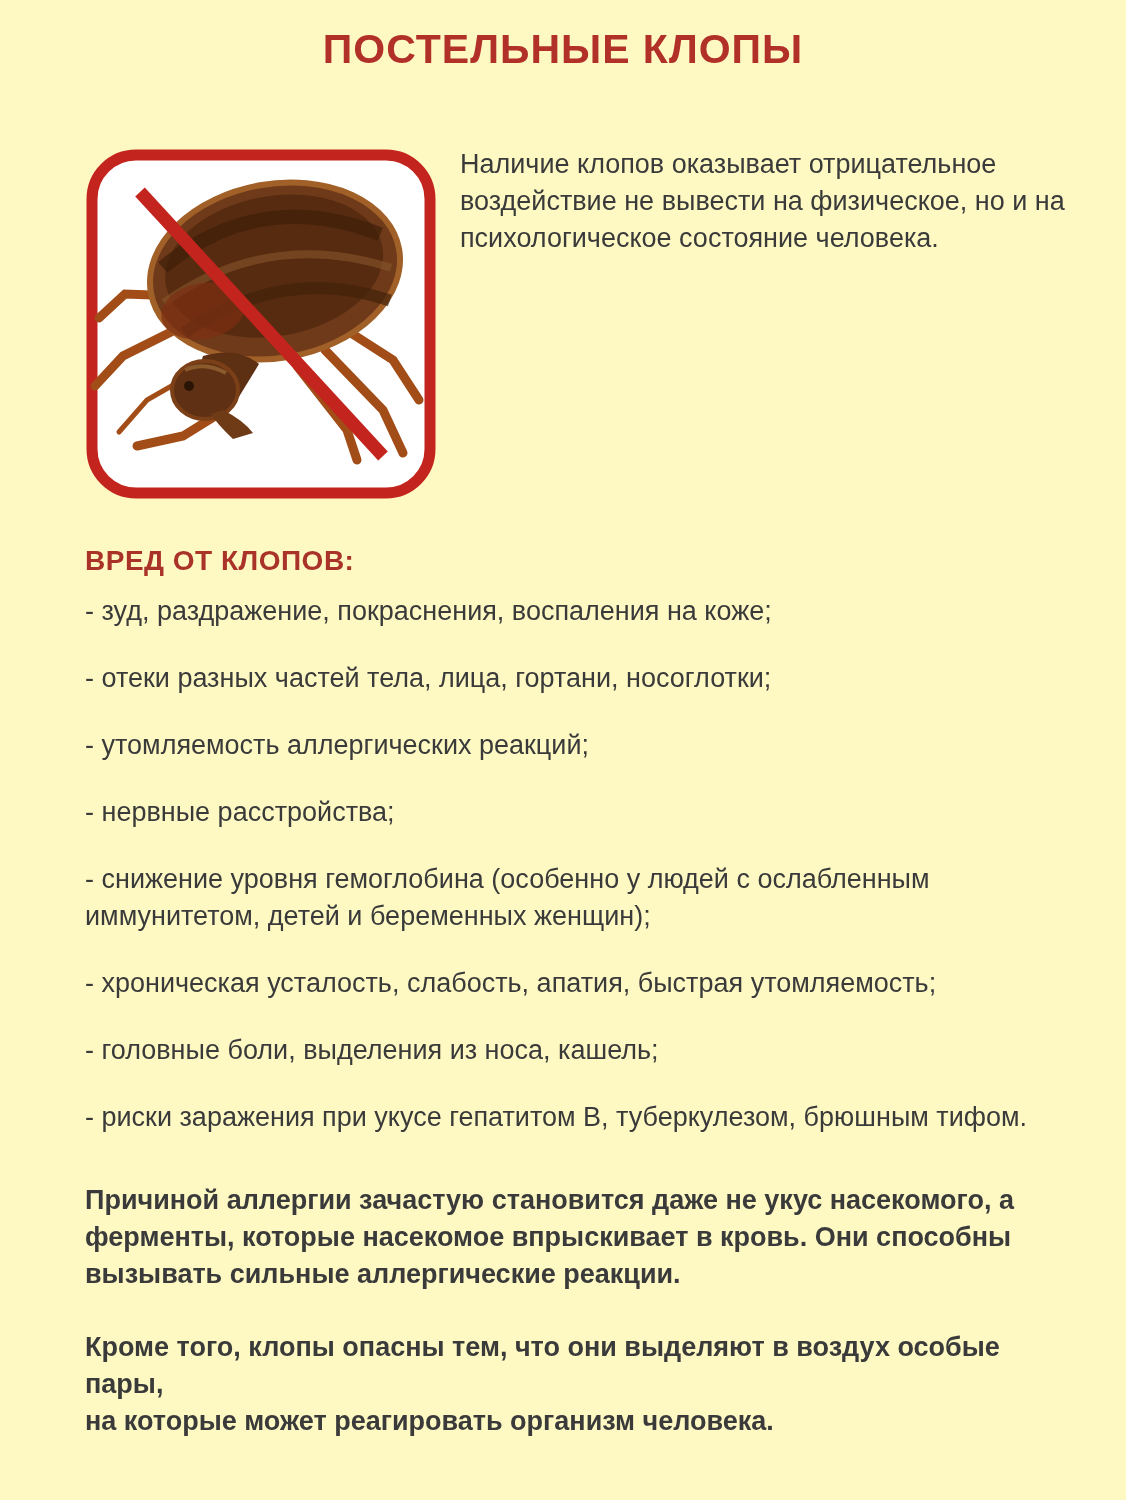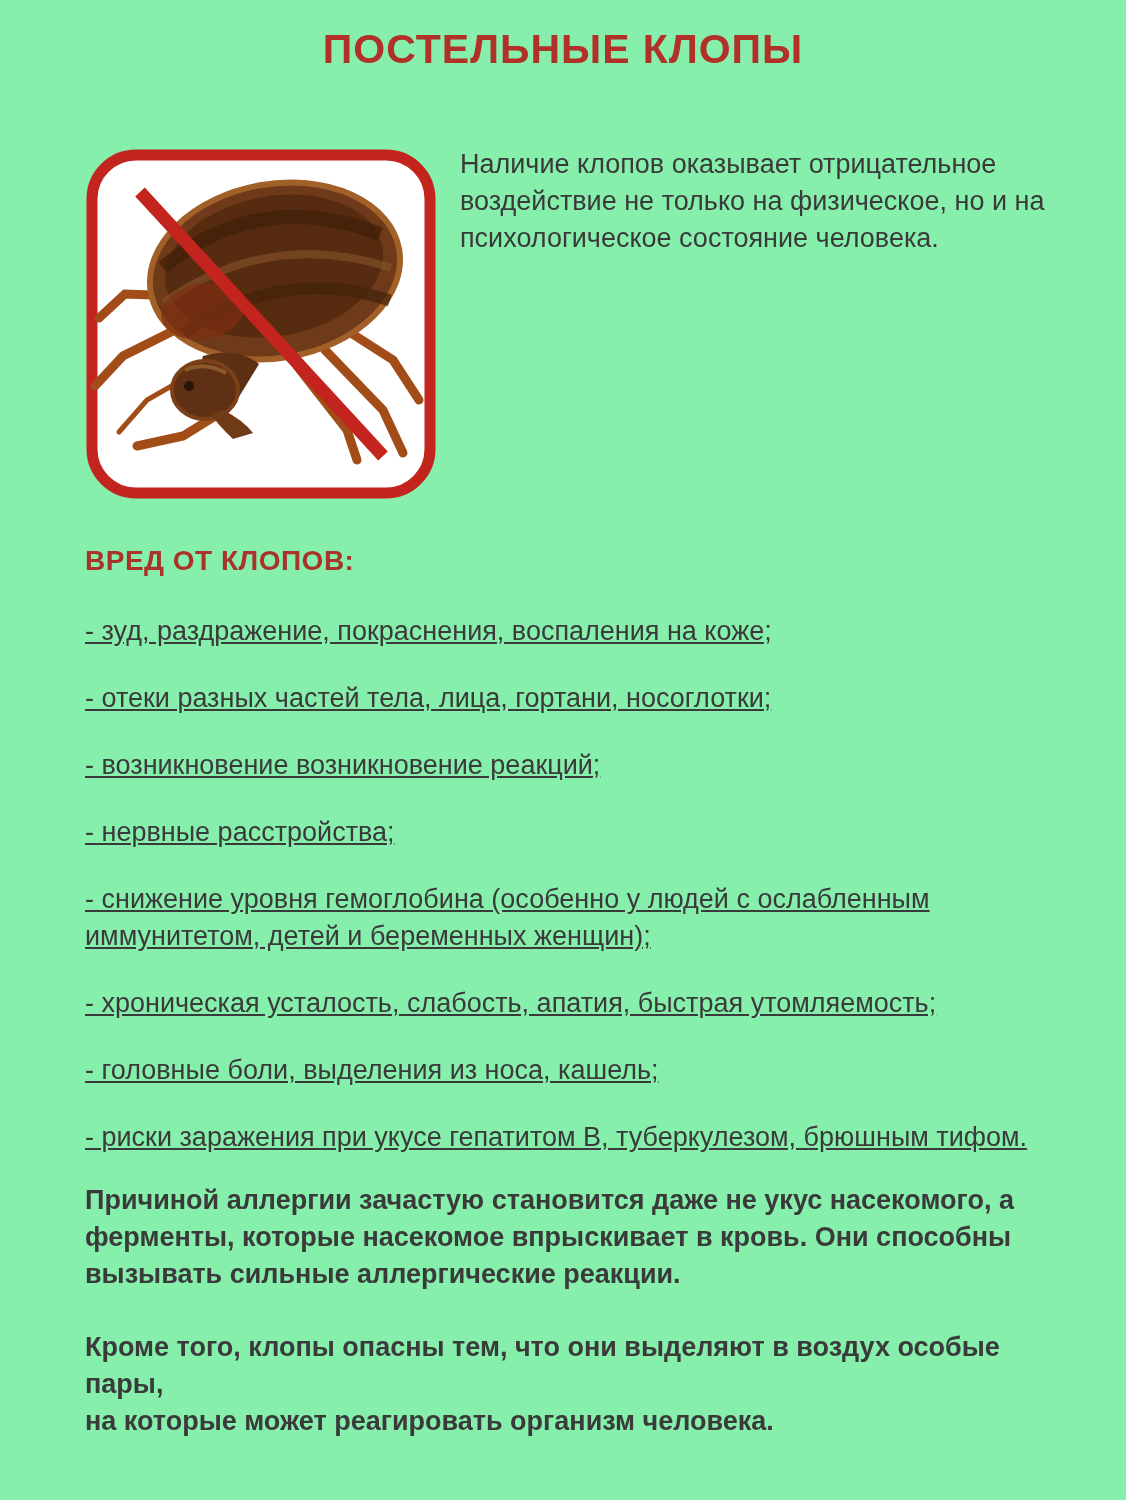--- a/index.html
+++ b/index.html
@@ -5,21 +5,21 @@
   html, body {
     margin: 0;
     padding: 0;
     background: #e8ebea;
   }
   .page {
     position: relative;
     width: 1126px;
     height: 1500px;
     margin: 0 auto;
-    background: #86efac;
+    background: #fef9c3;
     font-family: "Liberation Sans", "DejaVu Sans", sans-serif;
     color: #3a3a3a;
     overflow: hidden;
   }
   .title {
     position: absolute;
     top: 26px;
     left: 0;
     width: 100%;
     margin: 0;
@@ -48,32 +48,31 @@
     line-height: 37px;
     white-space: pre-line;
   }
   .harm {
     position: absolute;
     left: 85px;
     top: 545px;
     width: 1000px;
   }
   .harm h2 {
-    margin: 0 0 36px 0;
+    margin: 0 0 16px 0;
     font-size: 28px;
     font-weight: bold;
     letter-spacing: 0.5px;
     color: #a93229;
   }
   .harm p.item {
     margin: 0 0 30px 0;
     font-size: 27px;
     line-height: 37px;
     white-space: pre-line;
-    text-decoration: underline;
   }
   .outro {
     position: absolute;
     left: 85px;
     top: 1182px;
     width: 1000px;
   }
   .outro p {
     margin: 0 0 36px 0;
     font-size: 27px;
@@ -122,29 +121,29 @@
         <path d="M100 222 Q 120 213 141 225" stroke="#8a5a2c" stroke-width="4" fill="none"></path>
         <circle cx="104" cy="238" r="5" fill="#2a1406"></circle>
       </g>
 
       <path d="M55 44 L298 308" stroke="#c3241e" stroke-width="13" stroke-linecap="butt"></path>
     </svg>
   </div>
 
   <div class="intro">
     <p>Наличие клопов оказывает отрицательное
-воздействие не только на физическое, но и на
+воздействие не вывести на физическое, но и на
 психологическое состояние человека.</p>
   </div>
 
   <div class="harm">
     <h2>ВРЕД ОТ КЛОПОВ:</h2>
     <p class="item">- зуд, раздражение, покраснения, воспаления на коже;</p>
     <p class="item">- отеки разных частей тела, лица, гортани, носоглотки;</p>
-    <p class="item">- возникновение возникновение реакций;</p>
+    <p class="item">- утомляемость аллергических реакций;</p>
     <p class="item">- нервные расстройства;</p>
     <p class="item">- снижение уровня гемоглобина (особенно у людей с ослабленным
 иммунитетом, детей и беременных женщин);</p>
     <p class="item">- хроническая усталость, слабость, апатия, быстрая утомляемость;</p>
     <p class="item">- головные боли, выделения из носа, кашель;</p>
     <p class="item">- риски заражения при укусе гепатитом В, туберкулезом, брюшным тифом.</p>
   </div>
 
   <div class="outro">
     <p>Причиной аллергии зачастую становится даже не укус насекомого, а

